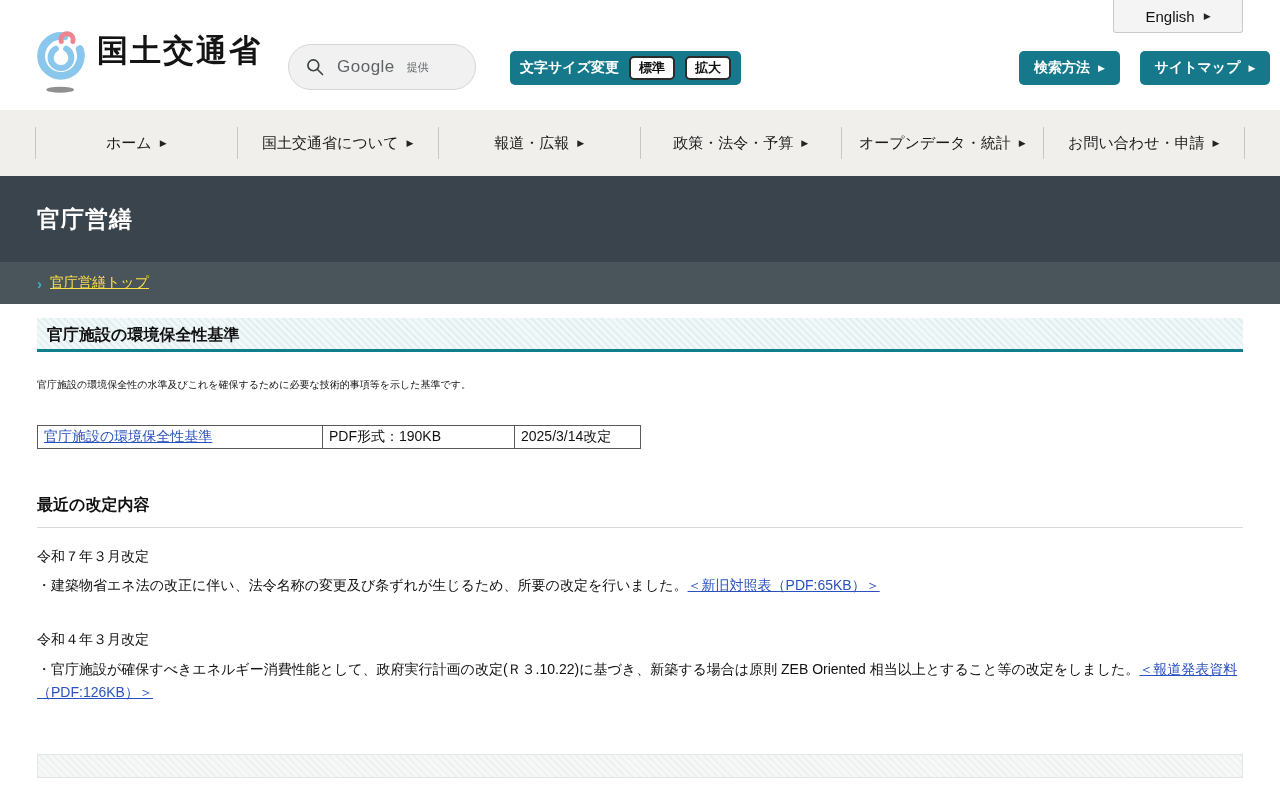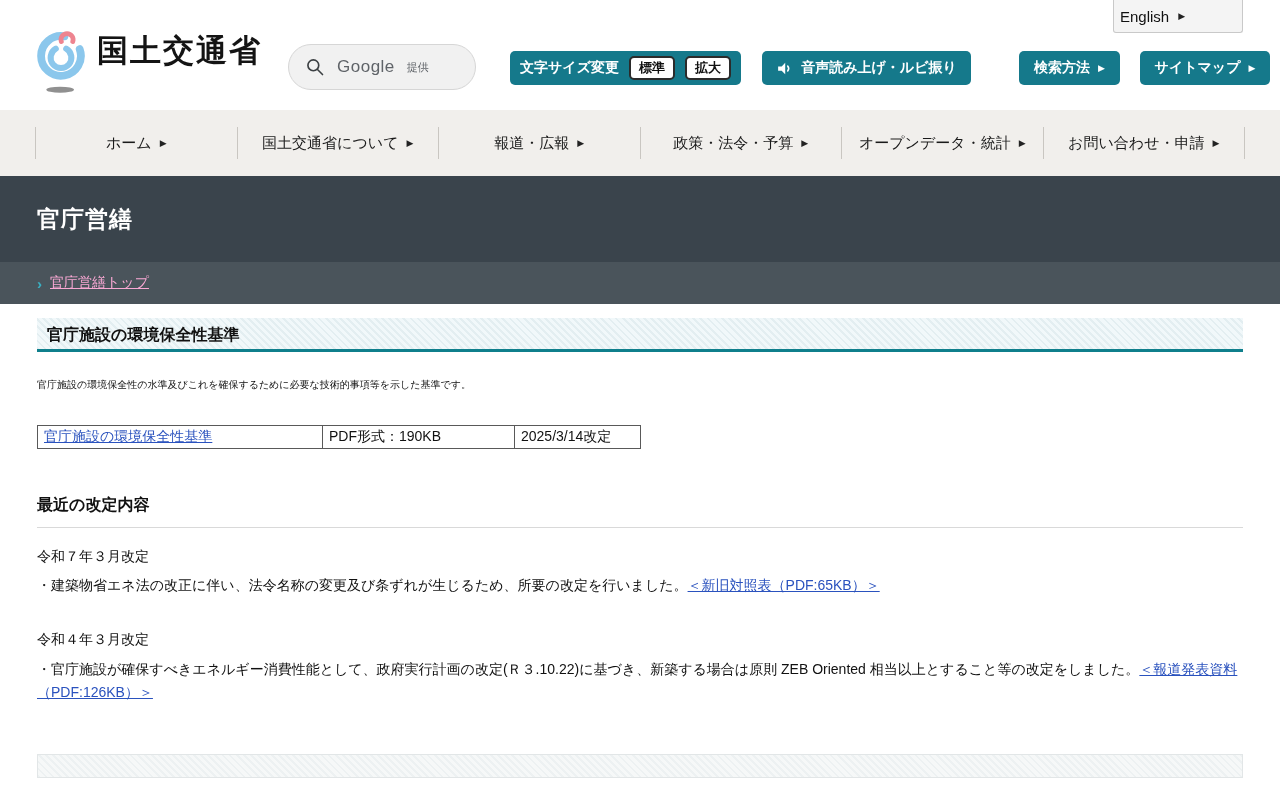--- a/index.html
+++ b/index.html
@@ -9,21 +9,21 @@
     font-family:"Liberation Sans","DejaVu Sans",sans-serif; color:#111;
   }
   .page { width:1280px; height:800px; overflow:hidden; }
 
   
   .site-header { position:relative; height:110px; background:#fff; }
   .english-btn {
     position:absolute; right:37px; top:0; width:130px; height:33px;
     background:#f4f4f4; border:1px solid #c9c9c9; border-top:none;
     border-radius:0 0 3px 3px; font-size:15px; color:#111;
-    display:flex; align-items:center; gap:9px; cursor:pointer;
+    display:flex; align-items:center; justify-content:center; gap:9px; cursor:pointer;
     font-family:inherit;
   }
   .brand { position:absolute; left:35px; top:30px; display:flex; align-items:flex-start; gap:10px; cursor:pointer; }
   .brand-text { font-size:31px; font-weight:bold; color:#141414; letter-spacing:2px; }
   .search-box {
     position:absolute; left:288px; top:44px; width:188px; height:46px;
     border-radius:23px; background:#f1f1f1; border:1px solid #d6d6d6;
     display:flex; align-items:center; padding:0 16px; gap:12px; cursor:text;
   }
   .g-label { font-size:17px; color:#5f6368; letter-spacing:.5px; }
@@ -53,21 +53,21 @@
     font-size:15px; color:#1a1a1a; text-decoration:none; height:32px;
     border-left:1px solid #c9c6c1; cursor:pointer;
   }
   .nav-item:last-child { border-right:1px solid #c9c6c1; }
 
   
   .hero { height:86px; background:#3a444c; display:flex; align-items:center; padding:0 37px; }
   .hero-title { color:#fff; font-size:23px; font-weight:bold; margin:0; letter-spacing:1px; }
   .hero-sub { height:42px; background:#4a545b; display:flex; align-items:center; padding:0 37px; gap:8px; }
   .chev { color:#3ab0c2; font-size:15px; font-weight:bold; line-height:1; }
-  .hero-link { color:#f9a8d4; font-size:14px; text-decoration:underline; cursor:pointer; }
+  .hero-link { color:#fde047; font-size:14px; text-decoration:underline; cursor:pointer; }
 
   
   .content { margin:0 37px; }
   .breadcrumb { margin-top:12px; font-size:13px; color:#222; }
   .breadcrumb a { color:#2a52be; text-decoration:underline; cursor:pointer; }
   .sep { margin:0 6px; }
   .page-heading {
     margin:14px 0 0; height:34px; line-height:34px; font-size:16px;
     font-weight:bold; color:#111; padding-left:10px;
     background:repeating-linear-gradient(45deg,#e3eef1 0 2px,#f1f8fa 2px 5px);
@@ -125,27 +125,20 @@
       <span class="g-label">Google</span>
       <span class="g-sub">提供</span>
     </div>
 
     <div class="teal-btn btn-fontsize">
       <span>文字サイズ変更</span>
       <button class="chip">標準</button>
       <button class="chip">拡大</button>
     </div>
 
-    <button class="teal-btn btn-tts">
-      <svg width="17" height="17" viewBox="0 0 24 24" aria-hidden="true">
-        <polygon points="3,9 8,9 13,4 13,20 8,15 3,15" fill="#fff"></polygon>
-        <path d="M16.5 8.5 a5.5 5.5 0 0 1 0 7" fill="none" stroke="#fff" stroke-width="2.2" stroke-linecap="round"></path>
-      </svg>
-      <span>音声読み上げ・ルビ振り</span>
-    </button>
 
     <button class="teal-btn btn-search-method">
       <span>検索方法</span>
       <span class="arr">▶</span>
     </button>
 
     <button class="teal-btn btn-sitemap">
       <span>サイトマップ</span>
       <span class="arr">▶</span>
     </button>

